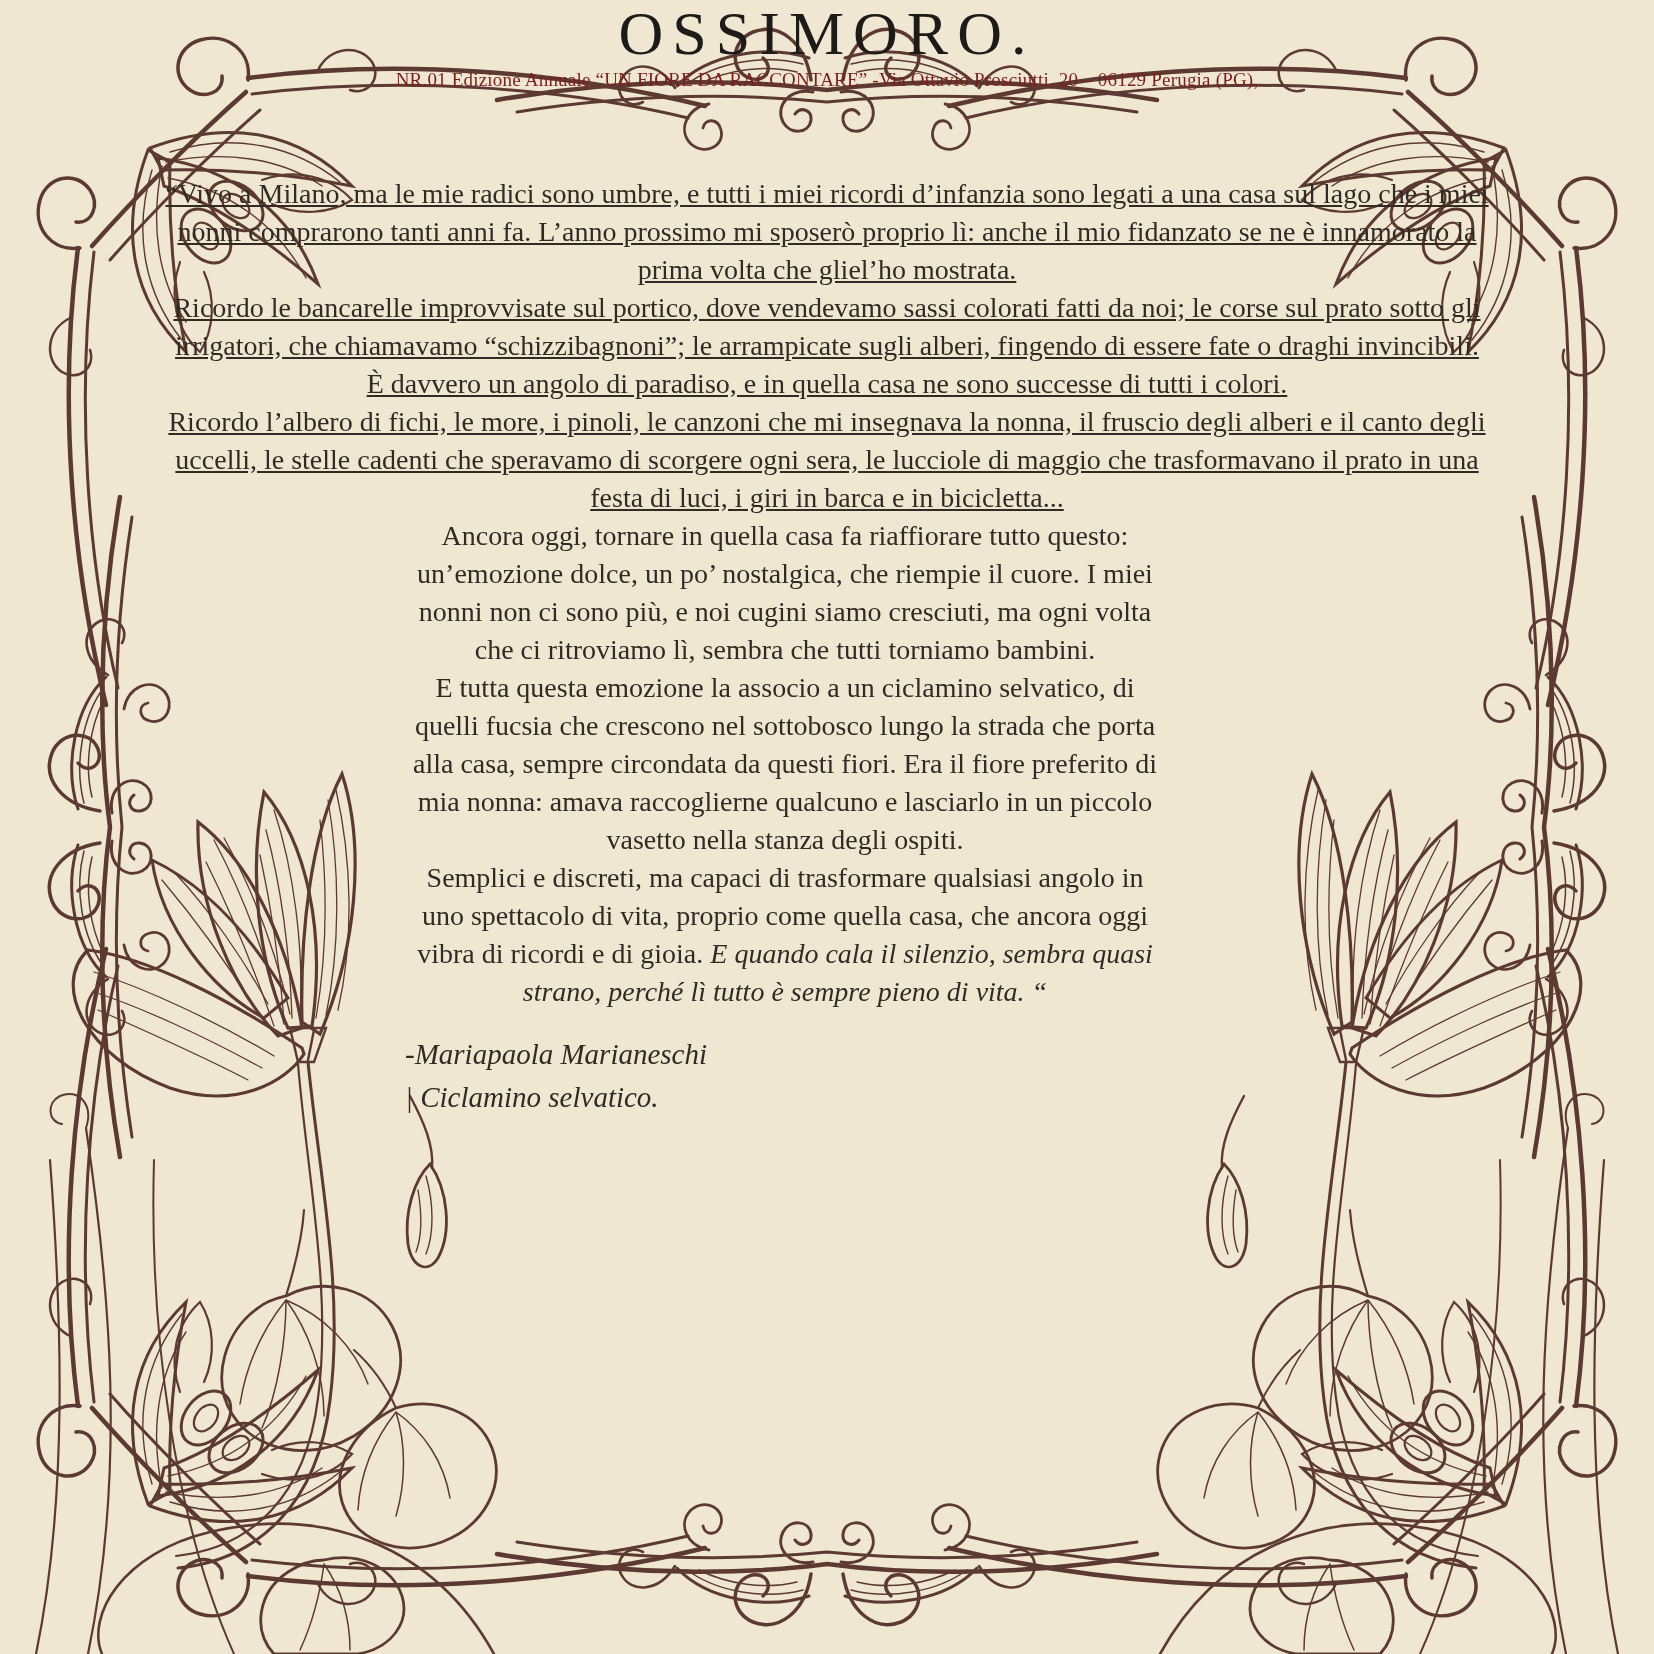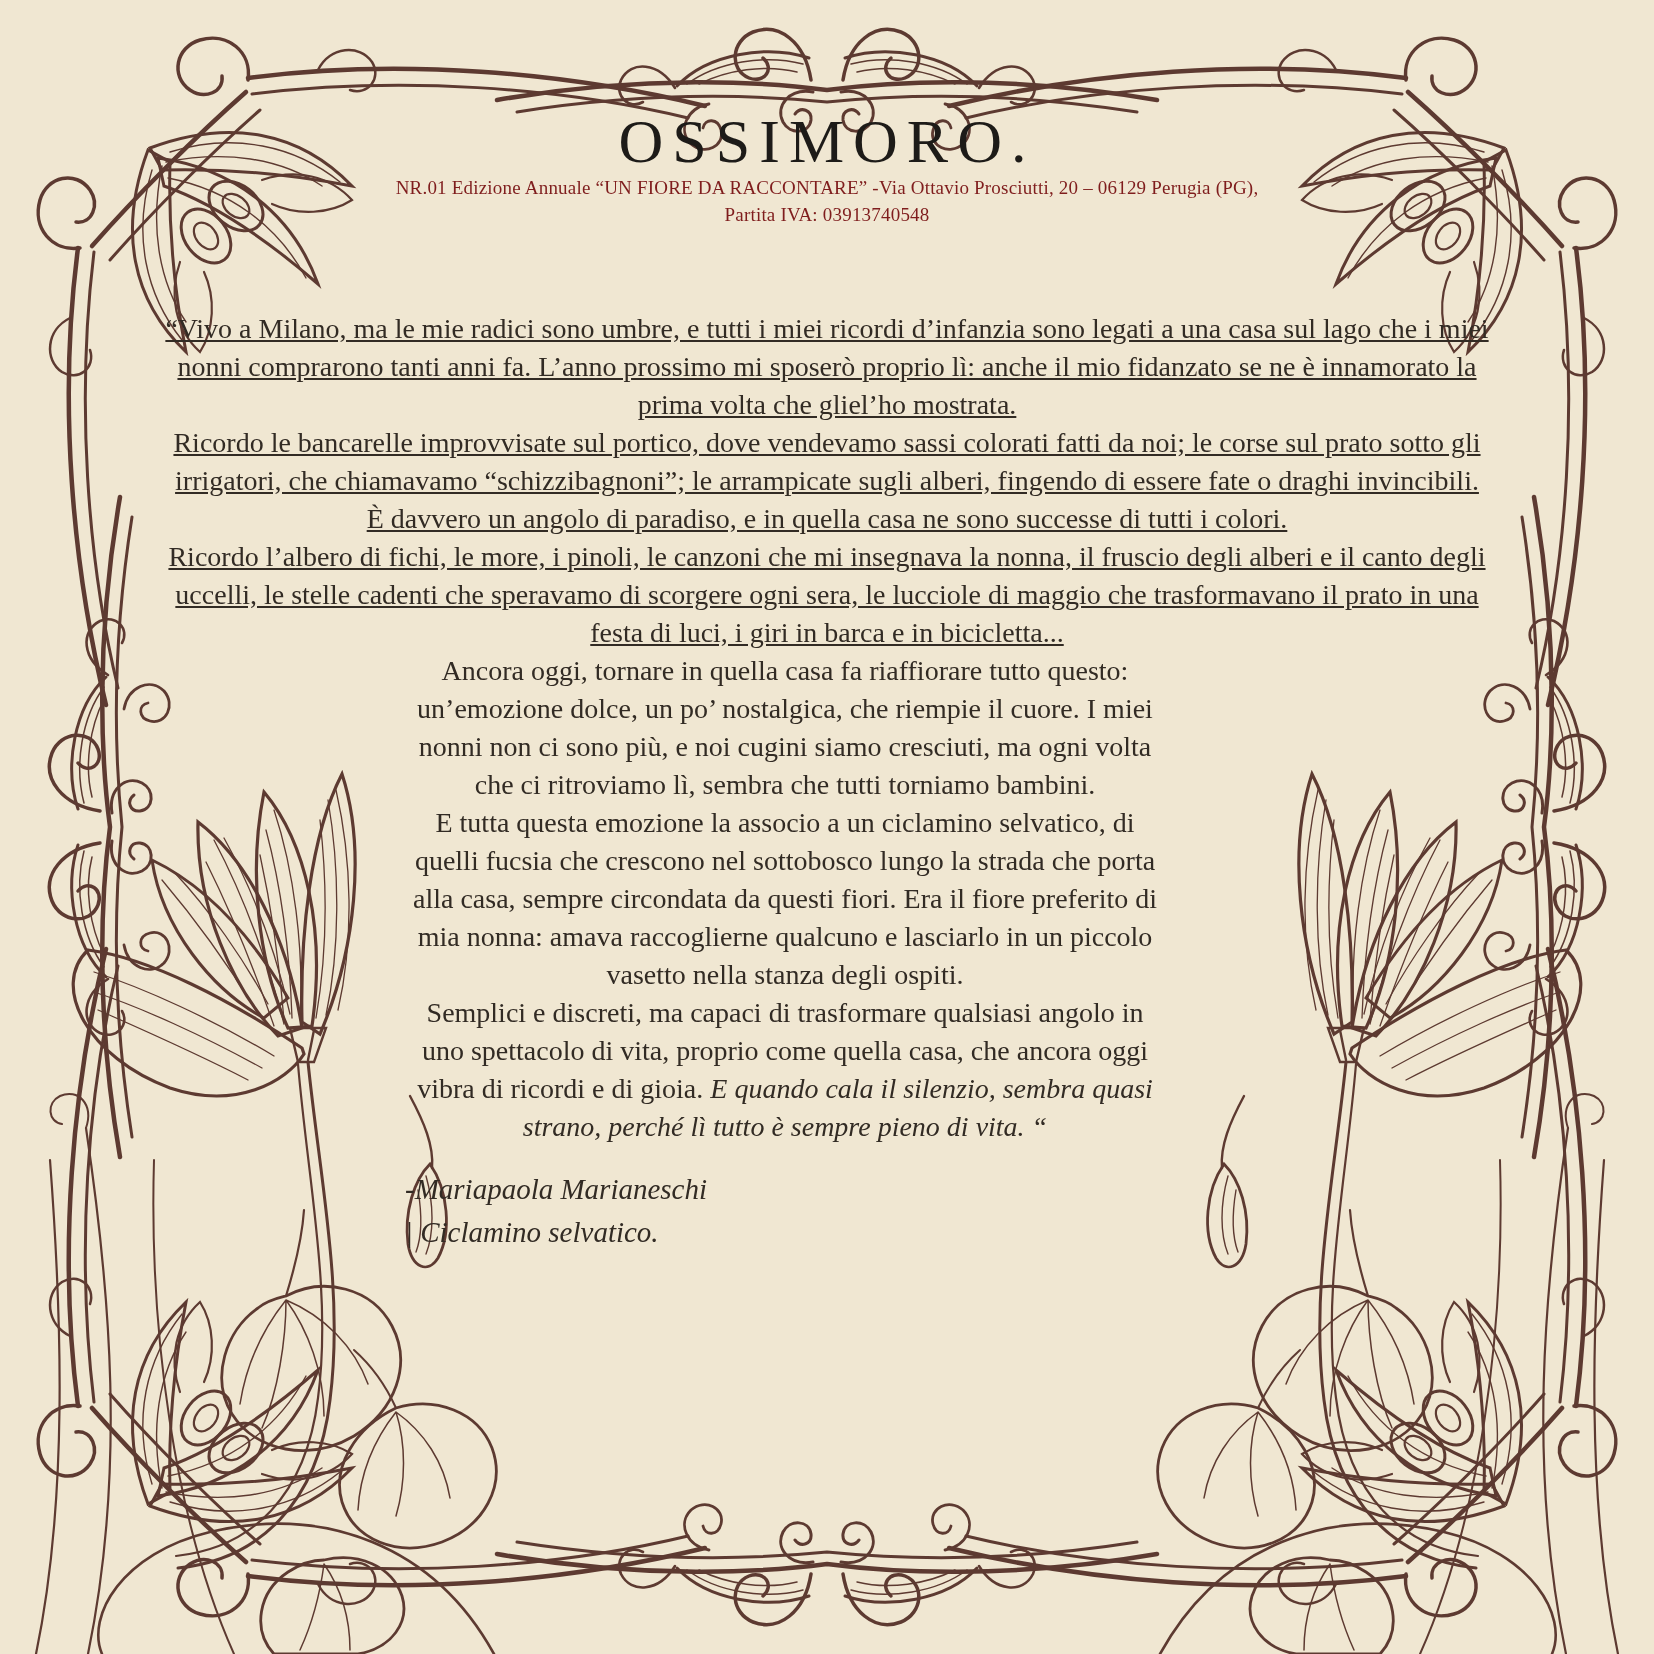--- a/index.html
+++ b/index.html
@@ -4,21 +4,21 @@
 <style>
   html,body{margin:0;padding:0;}
   body{
     width:1654px;height:1654px;
     background:#f0e7d2;
     font-family:"Liberation Serif", serif;
     position:relative;
     overflow:hidden;
   }
   .frame-svg{position:absolute;left:0;top:0;width:1654px;height:1654px;z-index:0;}
-  .content{position:relative;z-index:1;width:100%;padding-top:108px;box-sizing:border-box;}
+  .content{position:relative;z-index:1;width:100%;box-sizing:border-box;}
   .logo{
     text-align:center;
     font-size:62px;
     letter-spacing:9px;
     color:#1d1b18;
     line-height:66px;
   }
   .header-small{
     text-align:center;
     font-size:19px;
@@ -165,21 +165,20 @@
 
   <use href="#flower"></use>
   <use href="#flower" transform="translate(1654,0) scale(-1,1)"></use>
 </svg>
 
 <div class="content">
 
   <div class="logo">OSSIMORO.</div>
 
   <div class="header-small">NR.01 Edizione Annuale “UN FIORE DA RACCONTARE” -Via Ottavio Prosciutti, 20 – 06129 Perugia (PG),</div>
-  <div class="header-small">Partita IVA: 03913740548</div>
 
   <div class="wide-block">
     <p>“Vivo a Milano, ma le mie radici sono umbre, e tutti i miei ricordi d’infanzia sono legati a una casa sul lago che i miei nonni comprarono tanti anni fa. L’anno prossimo mi sposerò proprio lì: anche il mio fidanzato se ne è innamorato la prima volta che gliel’ho mostrata.</p>
     <p>Ricordo le bancarelle improvvisate sul portico, dove vendevamo sassi colorati fatti da noi; le corse sul prato sotto gli irrigatori, che chiamavamo “schizzibagnoni”; le arrampicate sugli alberi, fingendo di essere fate o draghi invincibili.</p>
     <p>È davvero un angolo di paradiso, e in quella casa ne sono successe di tutti i colori.</p>
     <p>Ricordo l’albero di fichi, le more, i pinoli, le canzoni che mi insegnava la nonna, il fruscio degli alberi e il canto degli uccelli, le stelle cadenti che speravamo di scorgere ogni sera, le lucciole di maggio che trasformavano il prato in una festa di luci, i giri in barca e in bicicletta...</p>
   </div>
 
   <div class="narrow-block">
     <p>Ancora oggi, tornare in quella casa fa riaffiorare tutto questo: un’emozione dolce, un po’ nostalgica, che riempie il cuore. I miei nonni non ci sono più, e noi cugini siamo cresciuti, ma ogni volta che ci ritroviamo lì, sembra che tutti torniamo bambini.</p>

